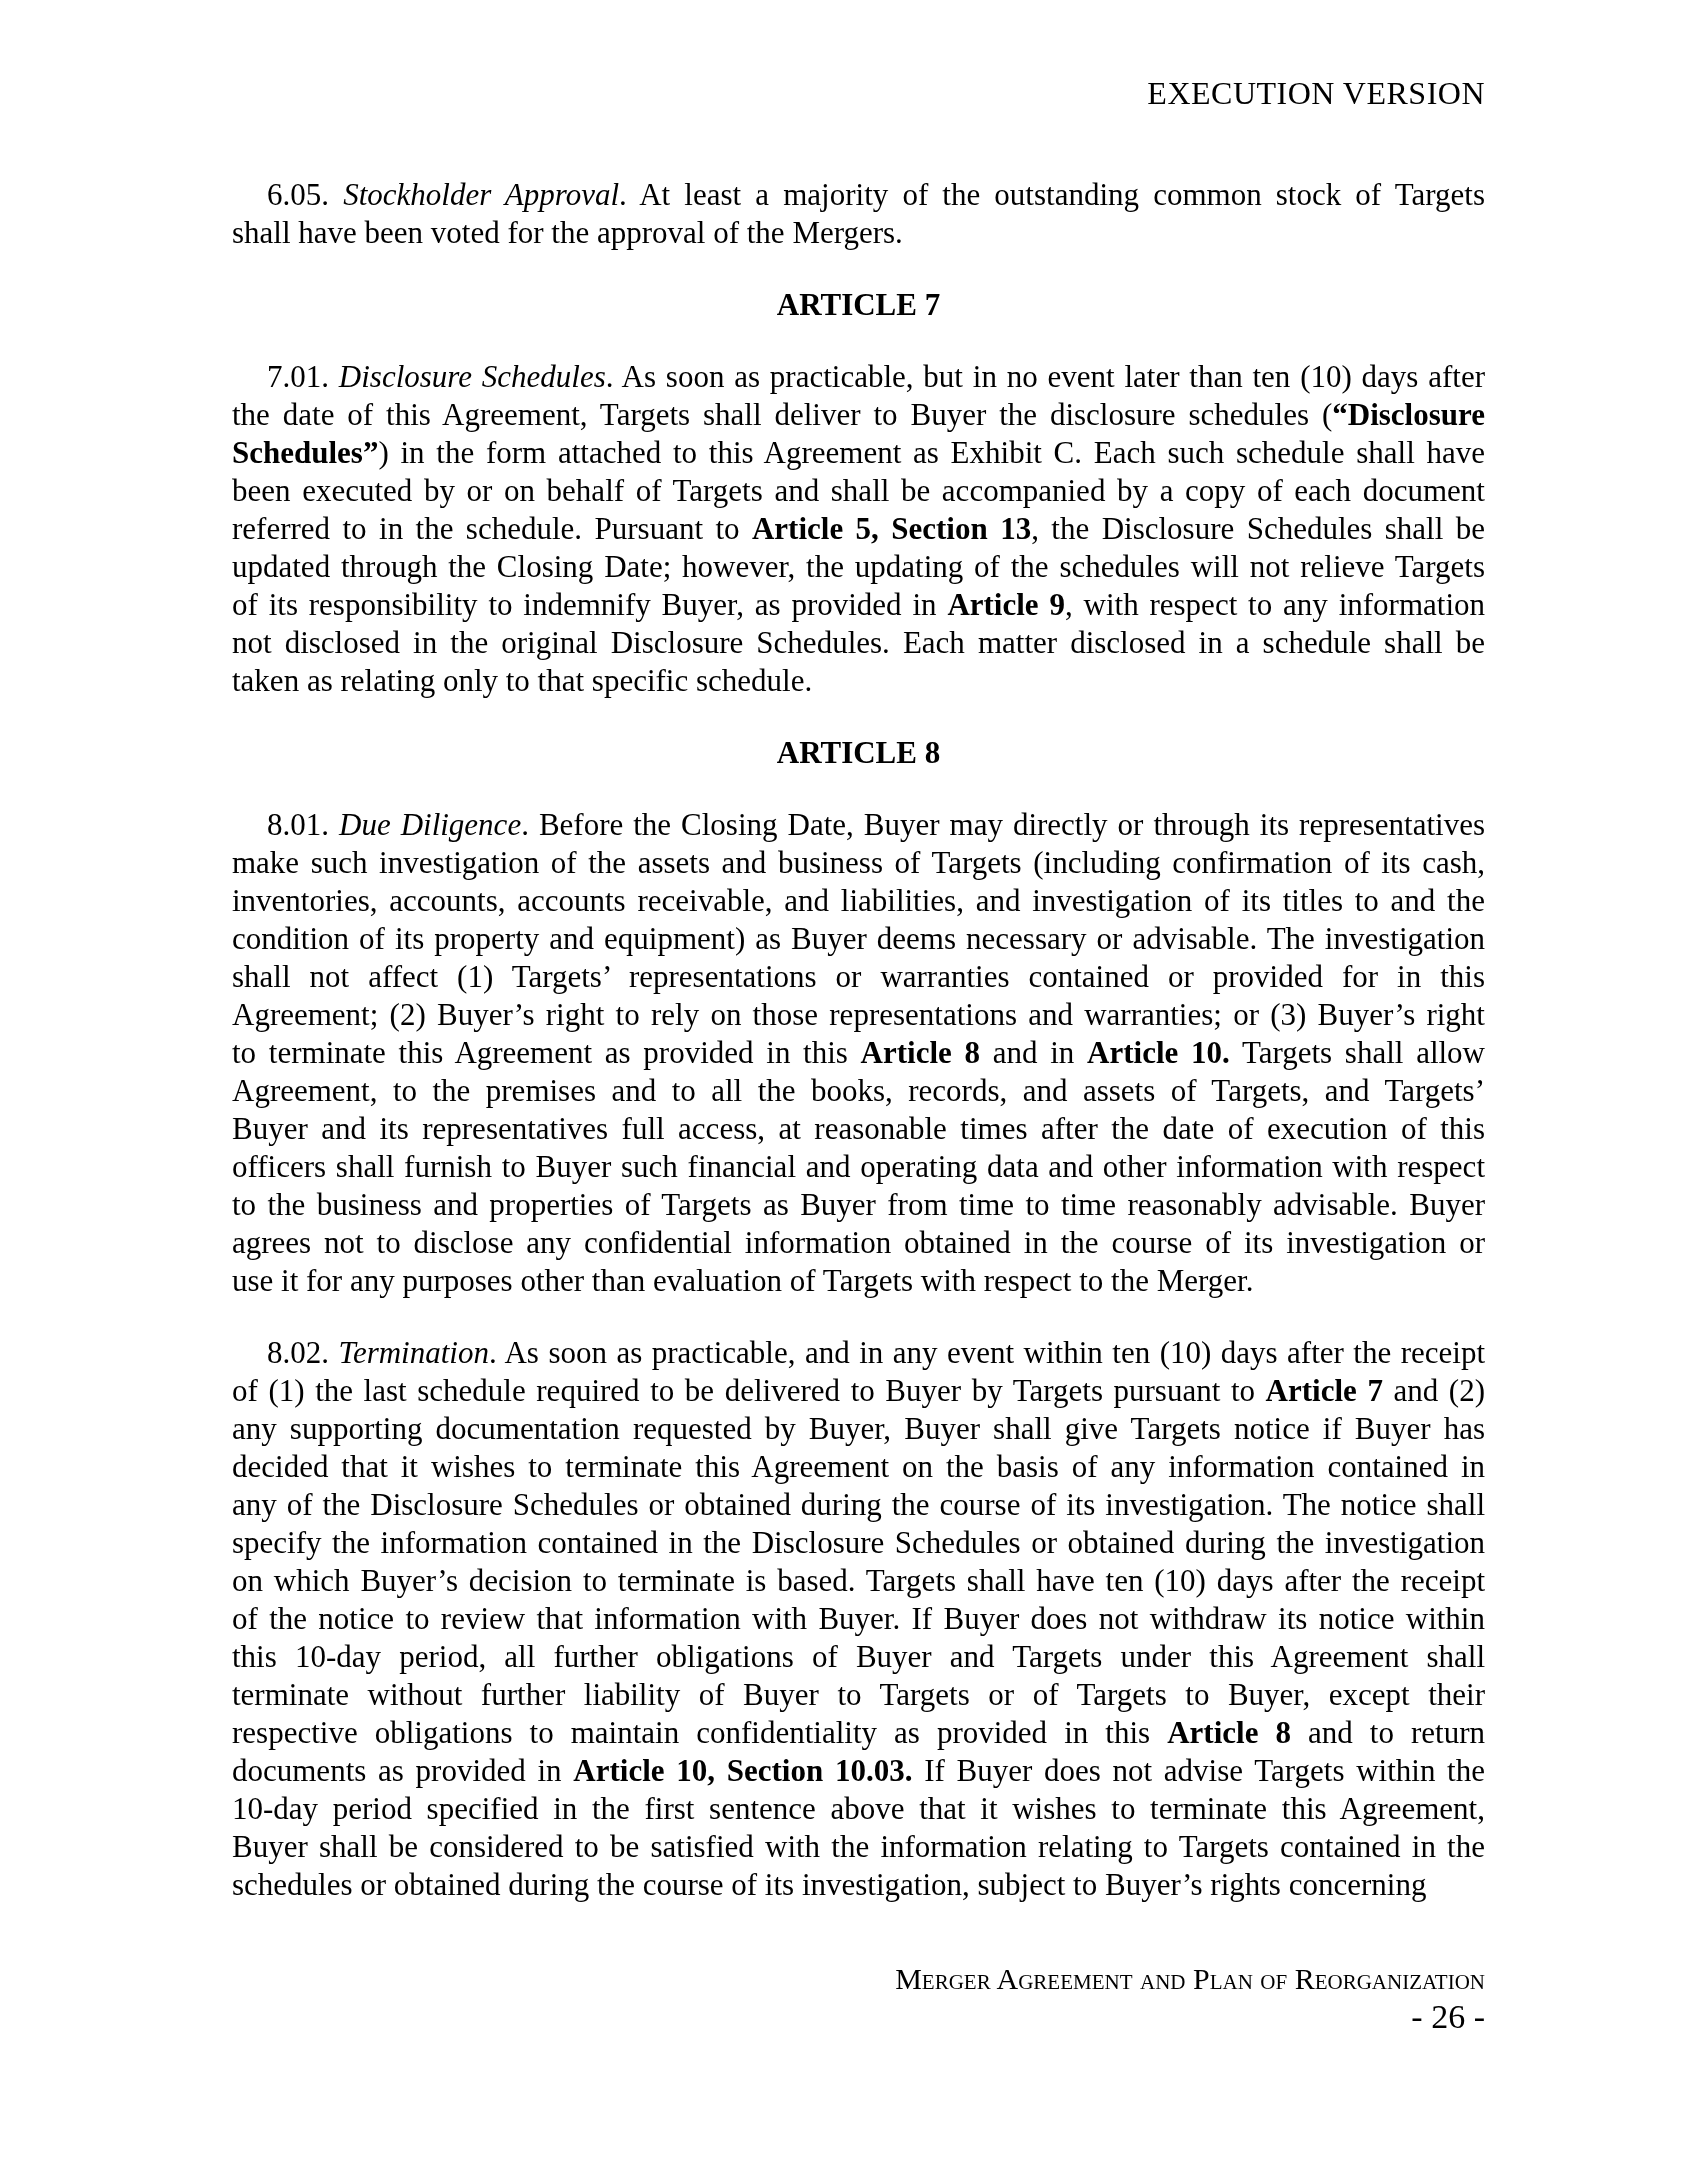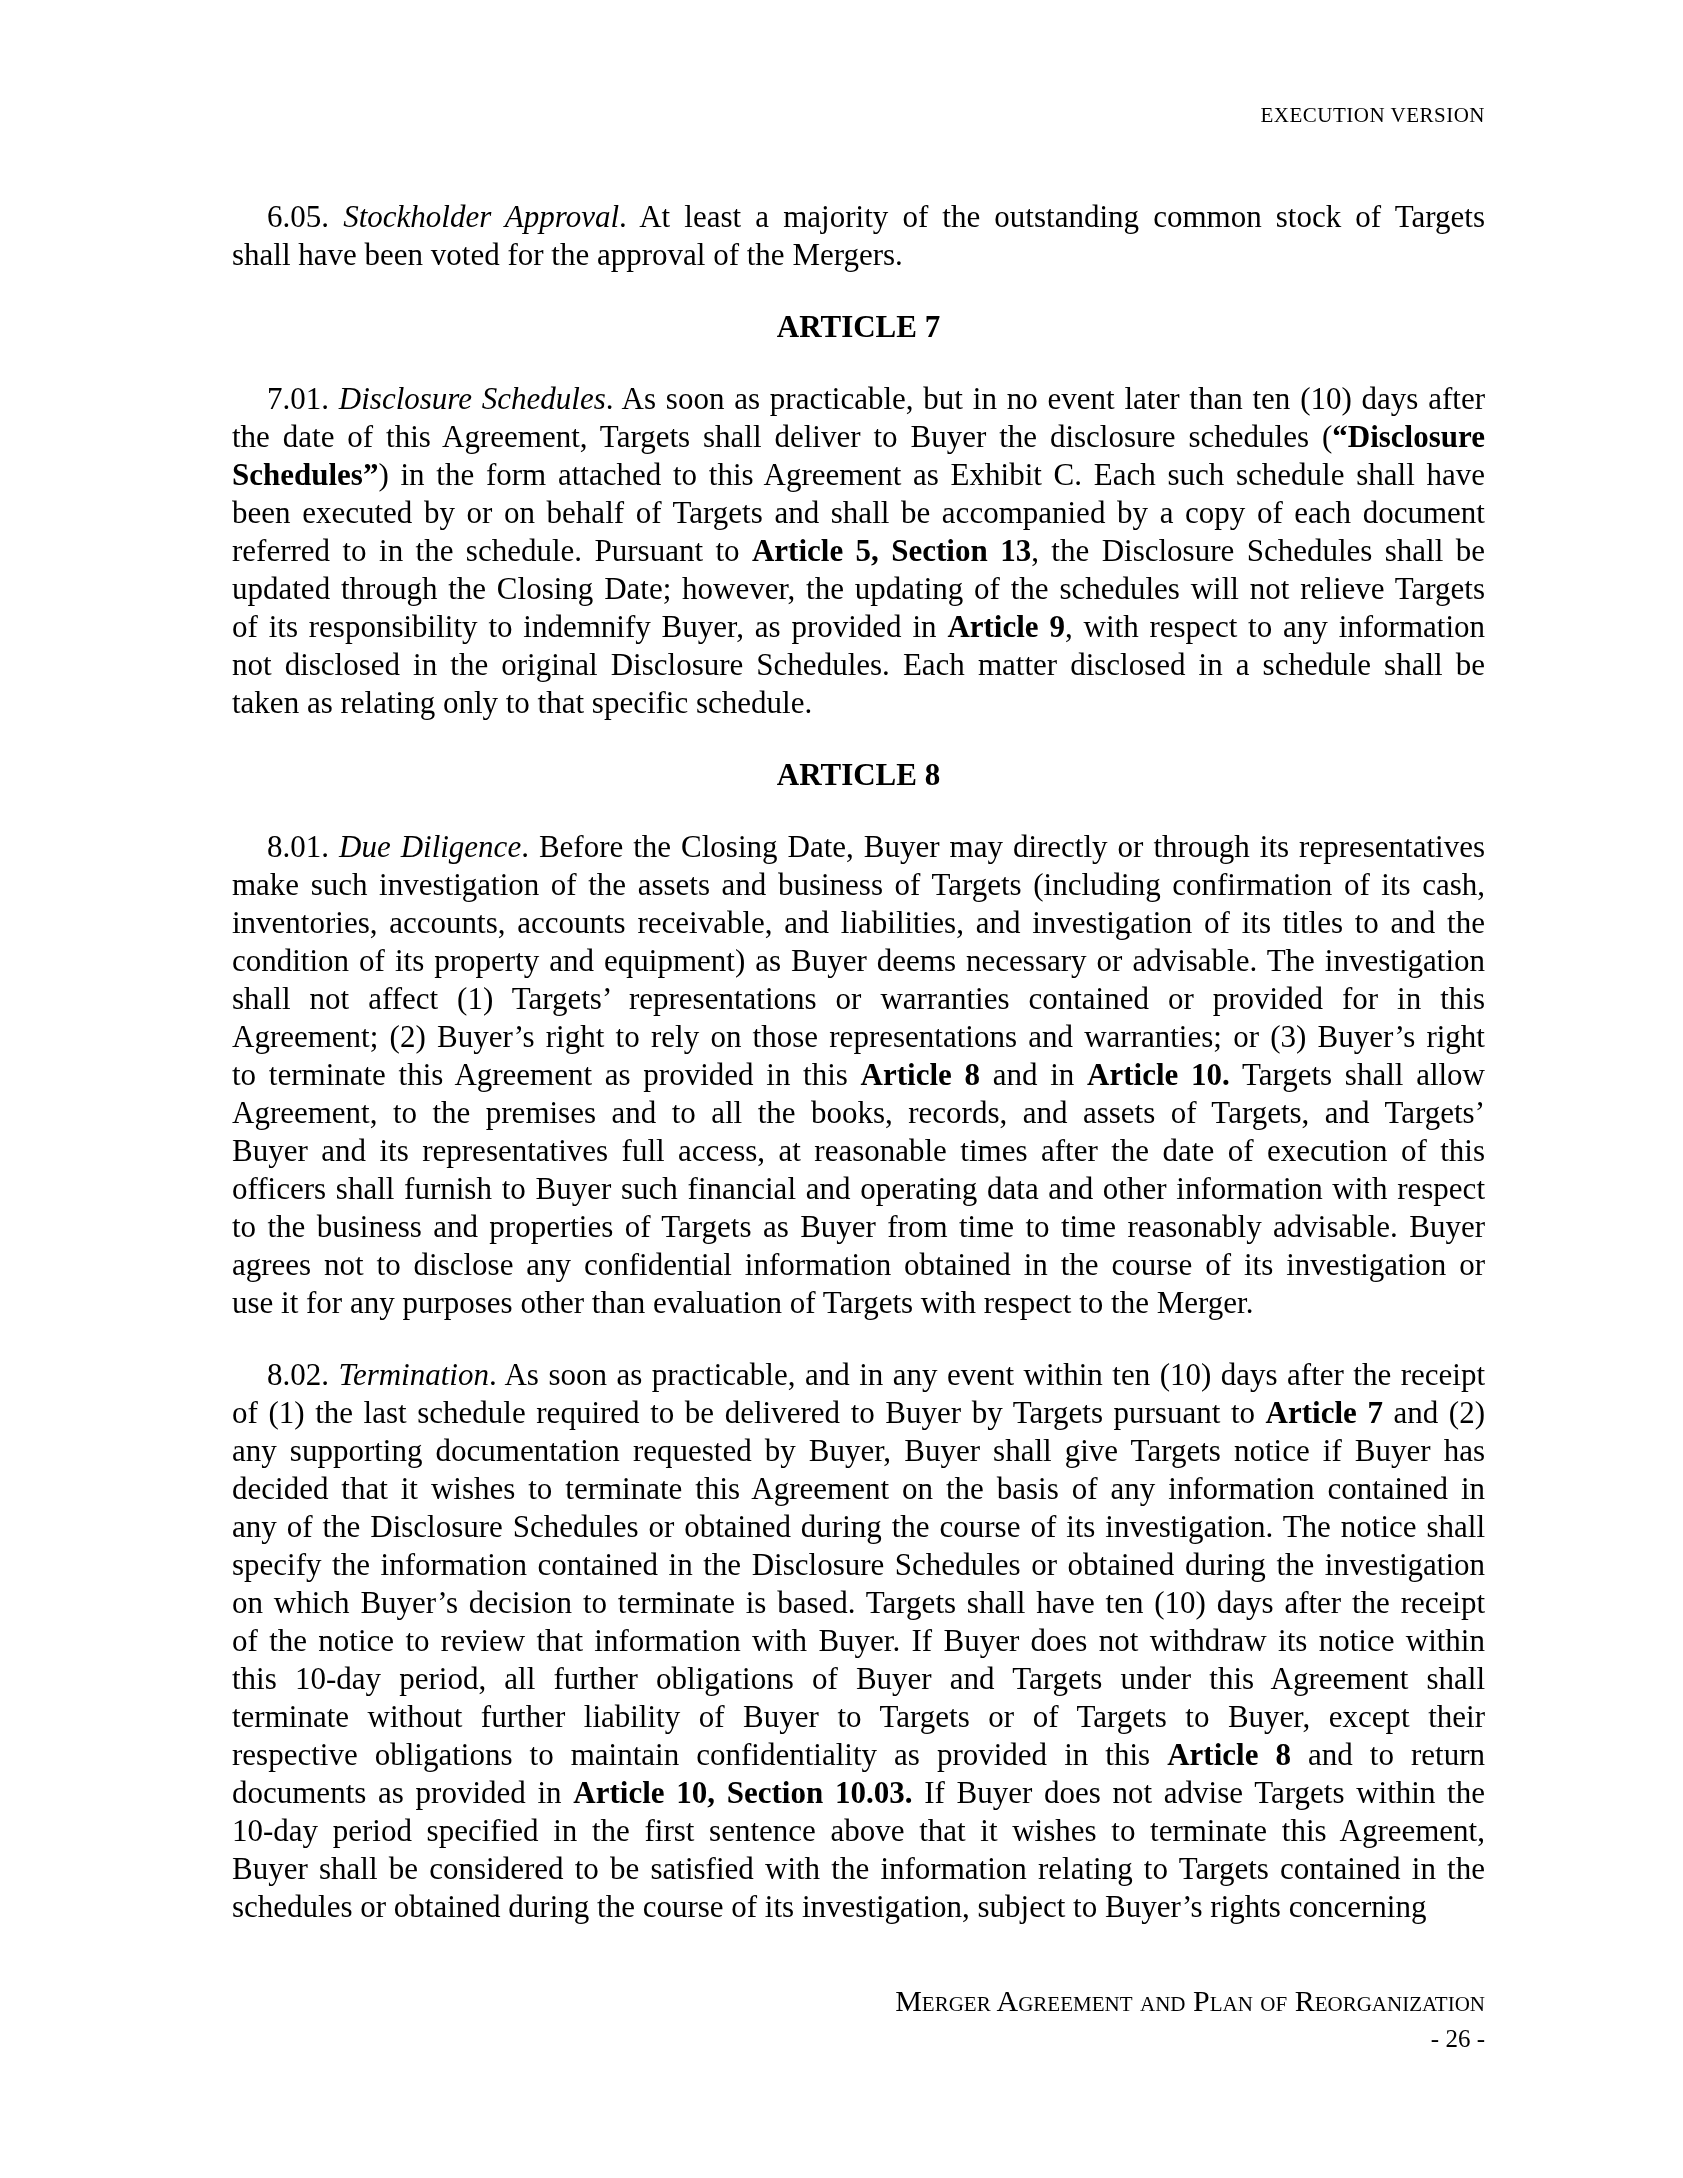--- a/index.html
+++ b/index.html
@@ -8,23 +8,23 @@
     height: 2178px;
     background: #ffffff;
     color: #000000;
     font-family: "Liberation Serif", "DejaVu Serif", serif;
     position: relative;
     box-sizing: border-box;
     overflow: hidden;
   }
   .content { padding: 0 198px 0 200px; }
   .header-line {
-    padding-top: 99px;
+    padding-top: 77px;
     text-align: right;
-    font-size: 21px;
+    font-size: 32px;
     line-height: 33px;
     letter-spacing: 0.5px;
   }
   .doc-body { margin-top: 66px; margin-left: 32px; }
   .block + .block { margin-top: 34px; }
   .line {
     font-size: 31px;
     line-height: 38px;
     text-align: left;
     white-space: normal;
@@ -42,21 +42,21 @@
   }
   .b { font-weight: bold; }
   .i { font-style: italic; }
   .footer { margin-top: 56px; text-align: right; }
   .footer-title {
     font-variant: small-caps;
     font-size: 30px;
     line-height: 38px;
   }
   .page-number {
-    font-size: 25px;
+    font-size: 34px;
     line-height: 38px;
   }
 </style>
 </head>
 <body>
 
 <div class="page">
   <div class="content">
     <div class="header-line">EXECUTION VERSION</div>
 

